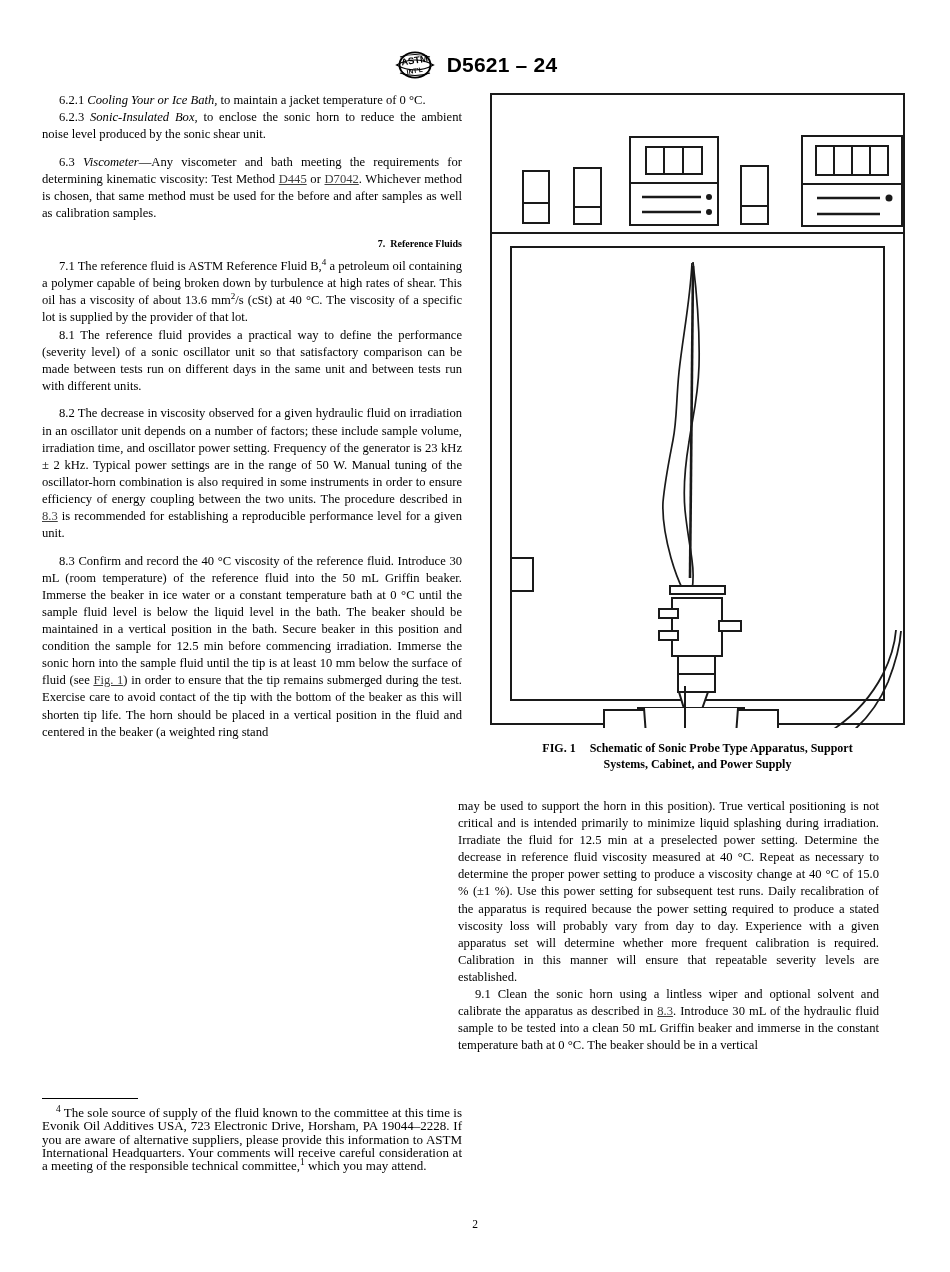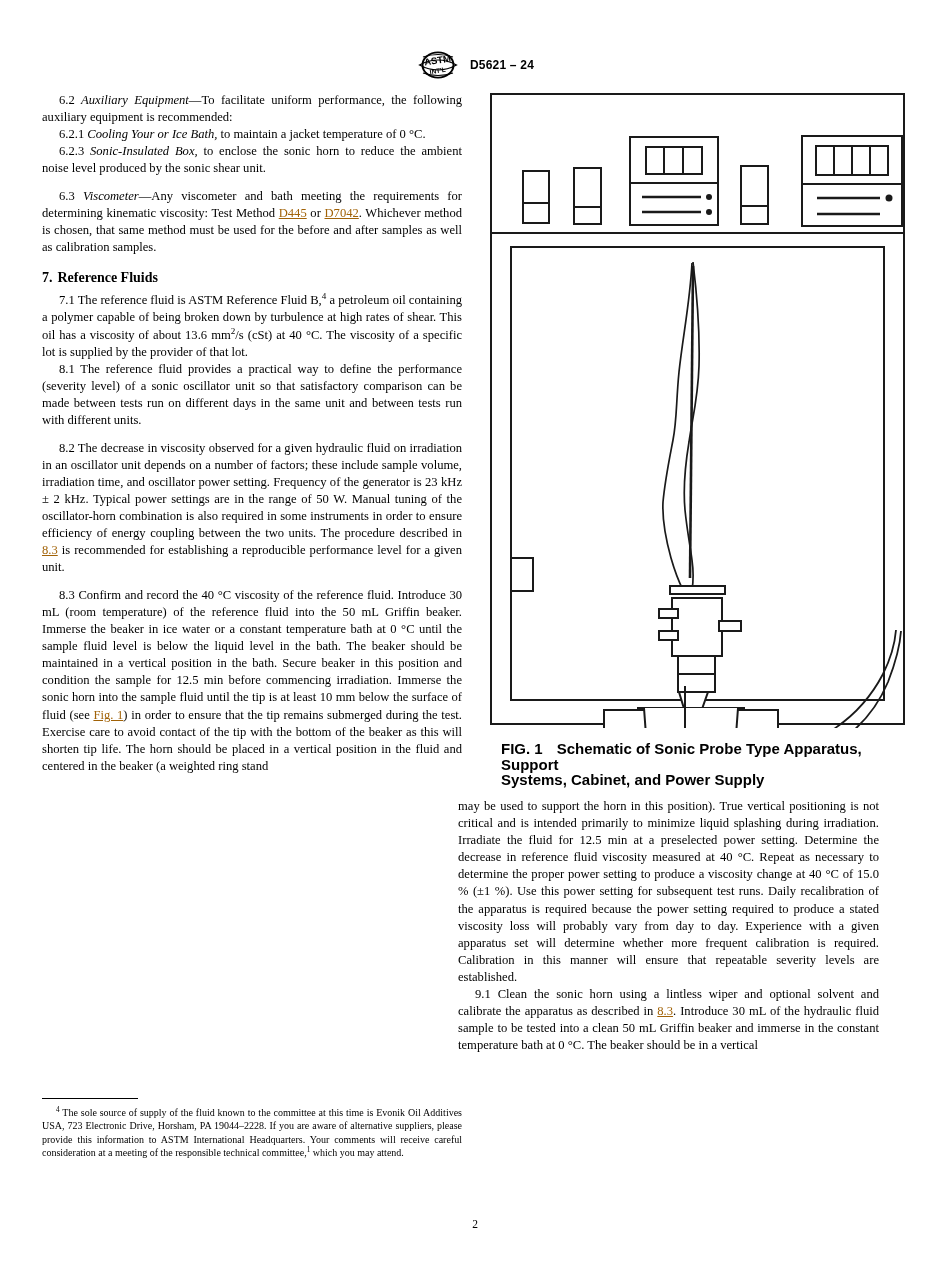--- a/index.html
+++ b/index.html
@@ -30,21 +30,21 @@
     gap: 10px;
   }
   .astm-logo {
     width: 44px;
     height: 30px;
     display: block;
   }
   .header-designation {
     font-family: "Liberation Sans", "DejaVu Sans", sans-serif;
     font-weight: bold;
-    font-size: 12px;
+    font-size: 21px;
     letter-spacing: 0.2px;
     white-space: nowrap;
   }
 
   
   .col {
     position: absolute;
     width: 420px;
     font-size: 12.6px;
     line-height: 17.1px;
@@ -58,65 +58,65 @@
   p {
     margin: 0;
     text-align: justify;
   }
   p.indent { text-indent: 17px; }
   p.gap-before { margin-top: 10.5px; }
 
   h3.section-head {
     font-family: "Liberation Serif", "DejaVu Serif", serif;
     font-weight: bold;
-    font-size: 14px;
+    font-size: 10px;
     line-height: 17px;
-    margin: 13px 0 6px 0;
-    text-align: left;
+    margin: 13px 0 6px 8px;
+    text-align: right;
   }
   h3.section-head .num { margin-right: 5px; }
 
   i, .ital { font-style: italic; }
-  .xref { color: #a16207; }
+  .xref { color: #404040; }
   sup { font-size: 0.72em; vertical-align: super; line-height: 0; }
 
   
   .footnote-block {
     position: absolute;
     left: 42px;
     top: 1098px;
     width: 420px;
   }
   .footnote-rule {
     width: 96px;
     height: 0;
     border-top: 1px solid #000;
     margin-bottom: 7px;
   }
   .footnote-text {
-    font-size: 10px;
+    font-size: 13px;
     line-height: 13.3px;
     text-align: justify;
     text-indent: 14px;
   }
 
   
   .figure-wrap {
     position: absolute;
     left: 487px;
     top: 90px;
     width: 421px;
   }
   .figure-svg { display: block; width: 421px; height: 638px; }
   .figure-caption {
-    font-family: Liberation Sans, sans-serif;
+    font-family: Liberation Serif, serif;
     font-weight: bold;
-    font-size: 15px;
+    font-size: 12px;
     line-height: 15.5px;
-    text-align: left;
+    text-align: center;
     margin-top: 13px;
     padding: 0 14px;
   }
   .figure-caption .figlabel { margin-right: 14px; }
 
   
   .page-number {
     position: absolute;
     top: 1218px;
     left: 0;
@@ -138,24 +138,20 @@
       <path d="M14 46 Q44 56 74 46" fill="none" stroke="#000" stroke-width="2.2"></path>
       <text x="44" y="27" font-family="Liberation Sans, sans-serif" font-size="19" font-weight="bold" text-anchor="middle" fill="#000" transform="rotate(-9 44 27)">ASTM</text>
       <text x="44" y="46" font-family="Liberation Sans, sans-serif" font-size="13" font-weight="bold" text-anchor="middle" fill="#000" transform="rotate(-9 44 46)">INT'L</text>
     </g>
   </svg>
   <span class="header-designation">D5621 – 24</span>
 </div>
 
 <div class="col col-left">
 
-  <p class="indent">
-    <span>6.2</span>
-    <i>Auxiliary Equipment</i><span>—</span><span>To facilitate uniform performance, the following auxiliary equipment is recommended:</span>
-  </p>
 
   <p class="indent">
     <span>6.2.1</span>
     <i>Cooling Your or Ice Bath,</i><span> to maintain a jacket temperature of 0 °C.</span>
   </p>
 
 
   <p class="indent">
     <span>6.2.3</span>
     <i>Sonic-Insulated Box,</i><span> to enclose the sonic horn to reduce the ambient noise level produced by the sonic shear unit.</span>

